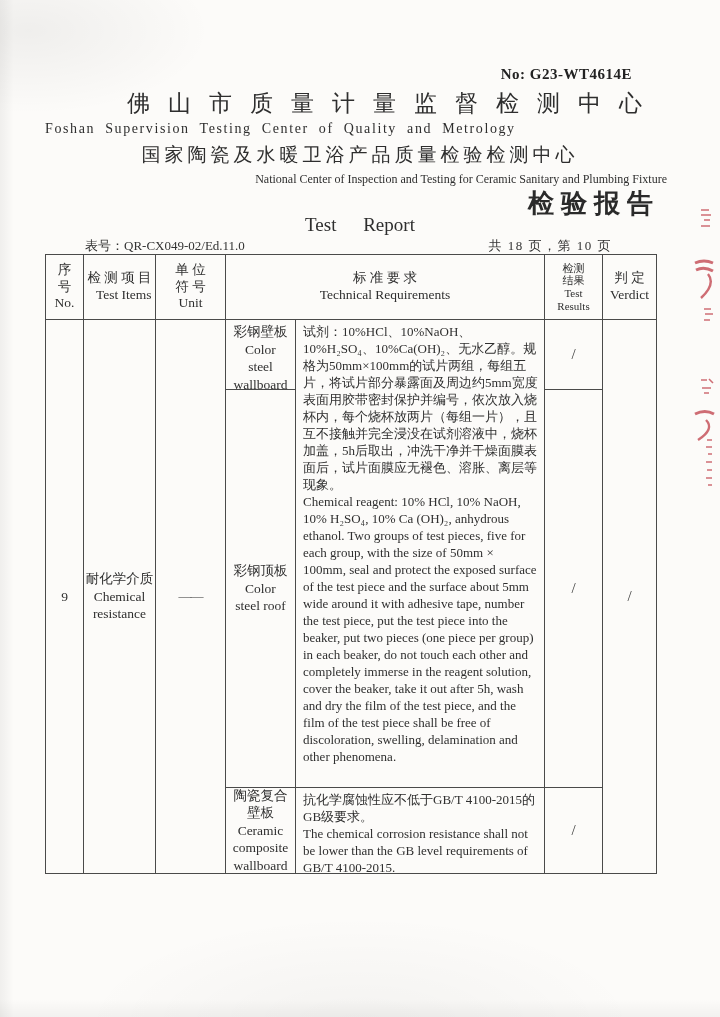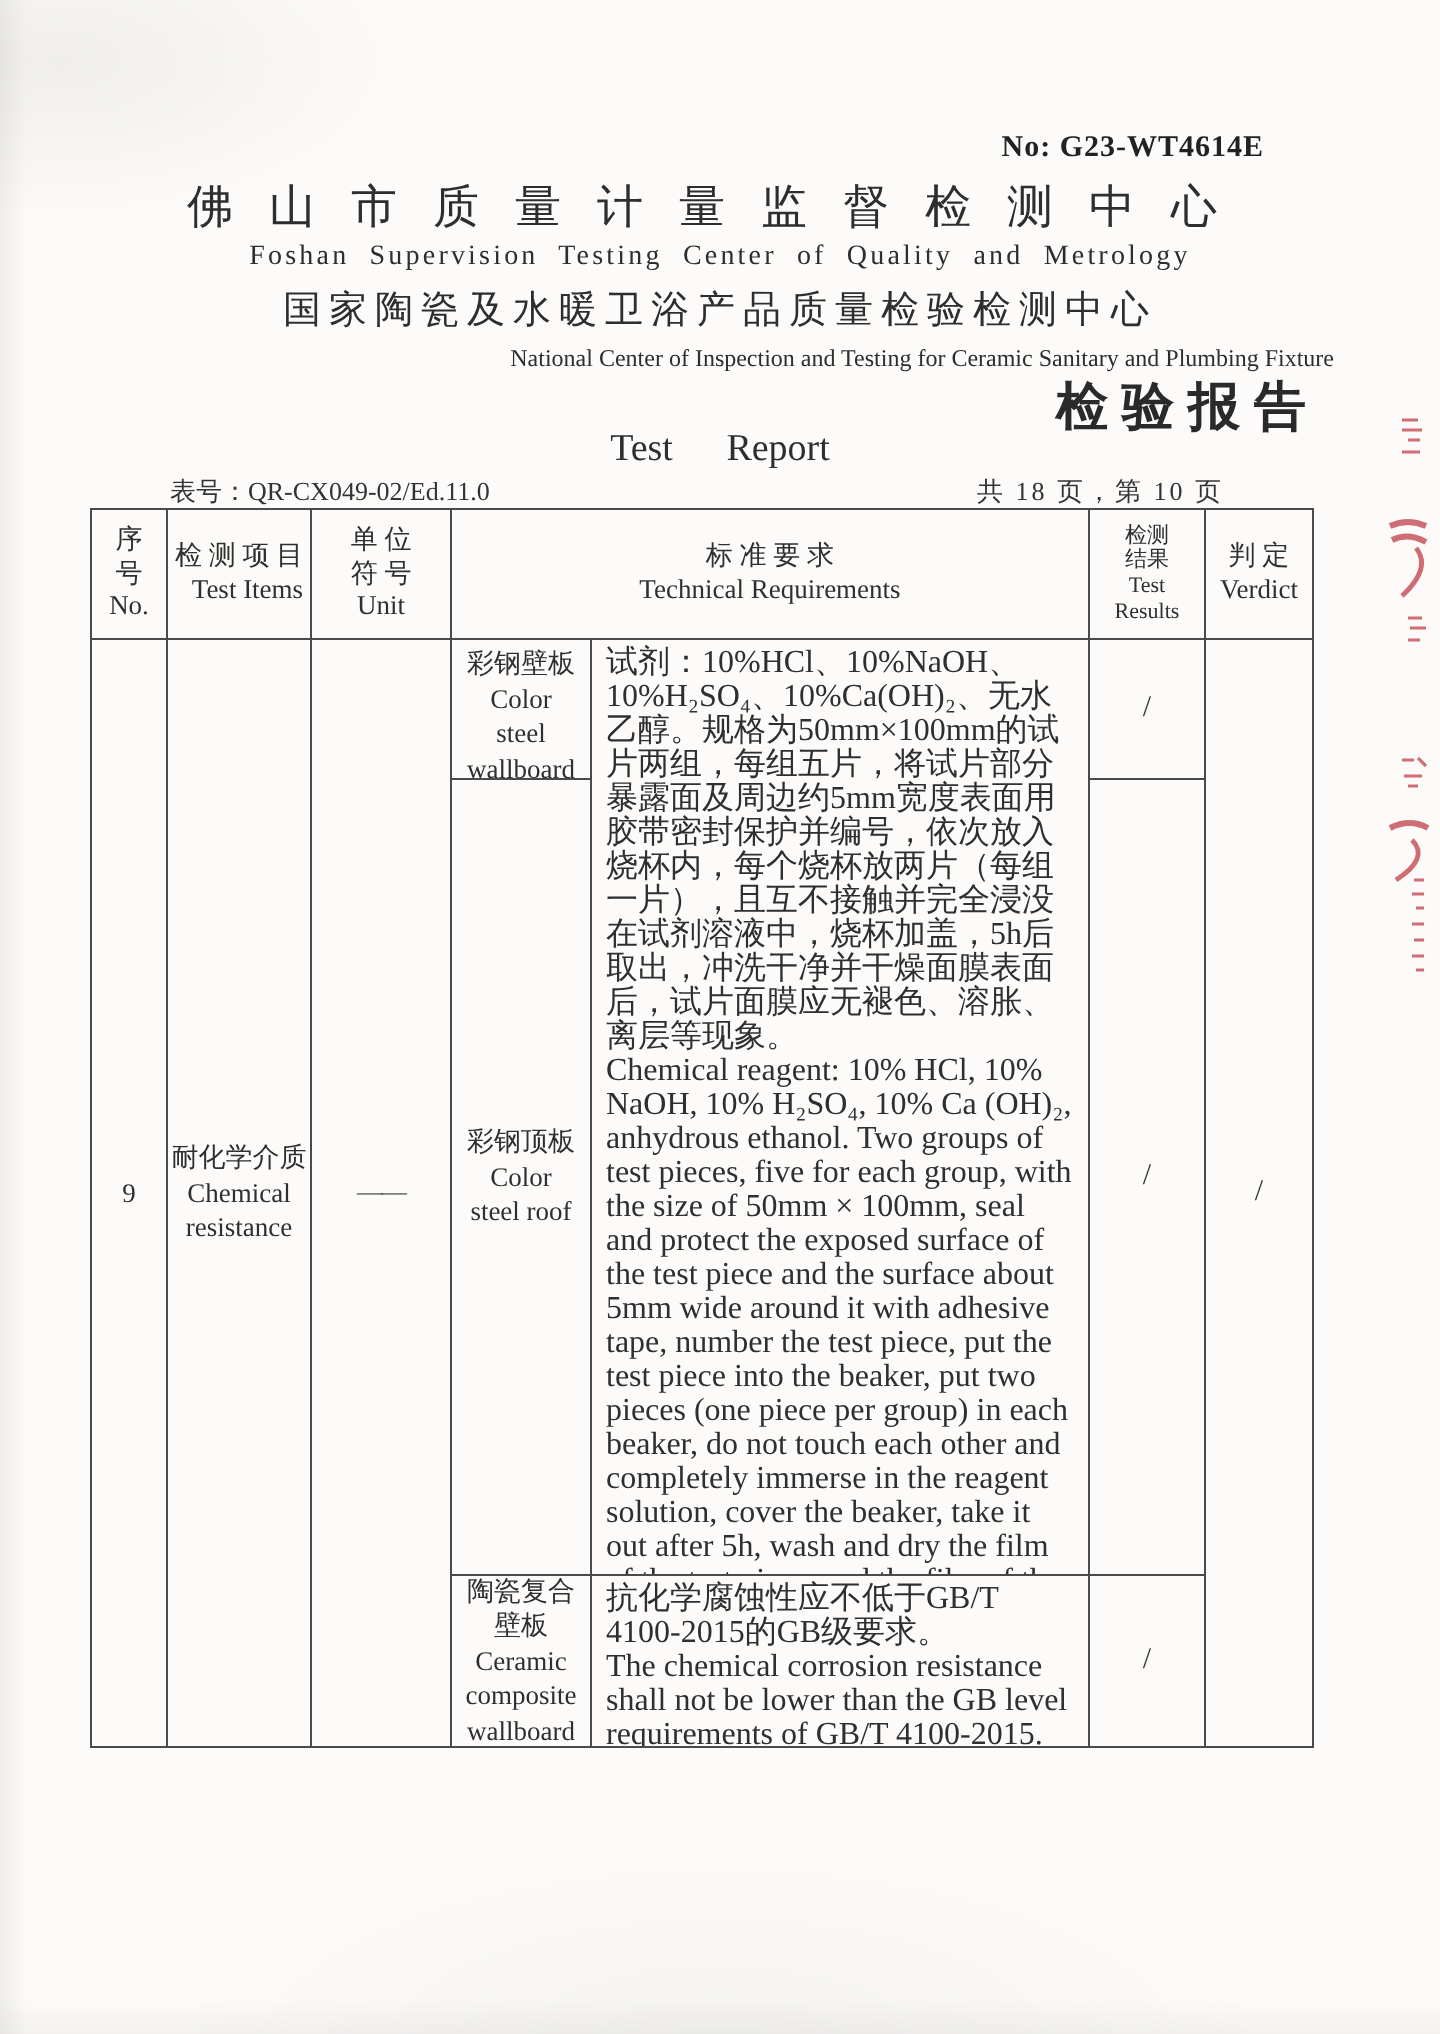--- a/index.html
+++ b/index.html
@@ -21,25 +21,25 @@
     overflow:hidden;
   }
   .abs{position:absolute;}
   .pre{white-space:pre-line;}
   
   .report-no{
     top:66px;right:88px;
     font-weight:bold;font-size:15px;letter-spacing:0.5px;color:#222;
   }
   .org-cn{
-    top:88px;left:60px;width:600px;text-align:center;
+    top:88px;left:60px;width:600px;text-align:right;
     font-size:23px;letter-spacing:18px;color:#2e2e2e;
   }
   .org-en{
-    top:121px;left:45px;width:630px;text-align:center;
+    top:121px;left:45px;width:630px;text-align:left;
     font-size:14px;letter-spacing:1.6px;word-spacing:5px;color:#2e2e2e;
   }
   .center-cn{
     top:142px;left:60px;width:600px;text-align:center;
     font-size:19px;letter-spacing:4px;color:#2e2e2e;
   }
   .center-en{
     top:172px;left:37px;width:630px;text-align:right;
     font-size:12px;color:#2e2e2e;
   }
@@ -65,21 +65,21 @@
   .cell{
     border-right:1px solid #4a4a4a;border-bottom:1px solid #4a4a4a;
     display:flex;align-items:center;justify-content:center;
     text-align:center;box-sizing:border-box;overflow:hidden;
   }
   .cell.last-col{border-right:none;}
   .cell.last-row{border-bottom:none;}
   .cell.top{align-items:flex-start;padding-top:3px;}
   .cell.text{
     align-items:flex-start;justify-content:flex-start;text-align:left;
-    padding:3px 6px 15px 7px;font-size:16px;line-height:17px;
+    padding:3px 6px 15px 7px;font-size:13px;line-height:17px;
   }
   .req-ceramic{line-height:16.5px;}
   .slash{font-size:15px;color:#3a3a3a;}
   .unit-dash{color:#555;letter-spacing:-1px;font-size:13px;}
   .hdr{line-height:1.25;}
   
   .frag{position:absolute;opacity:0.75;}
 </style>
 </head>
 <body>

